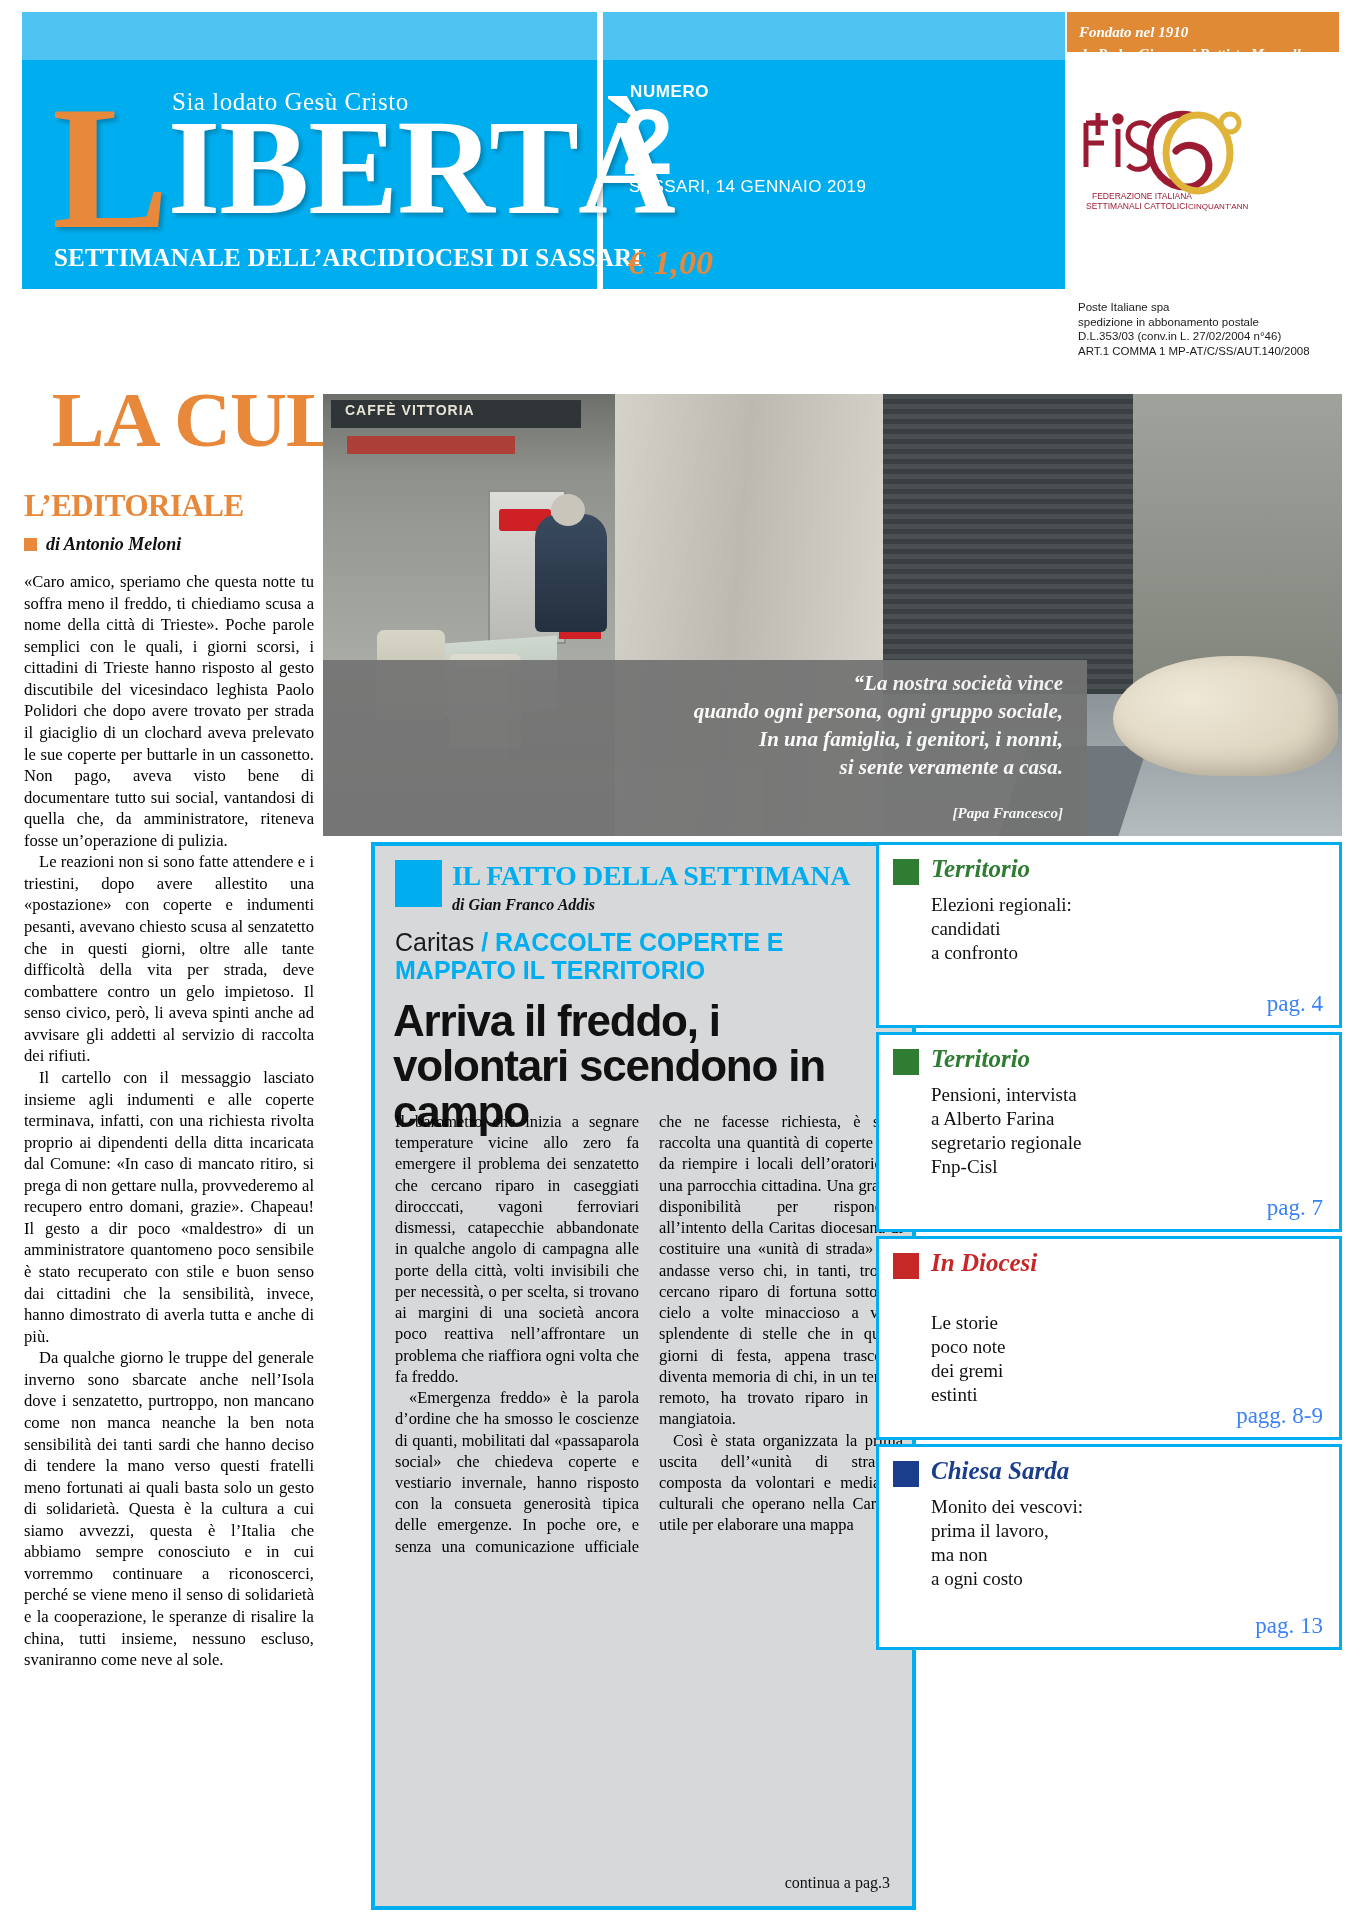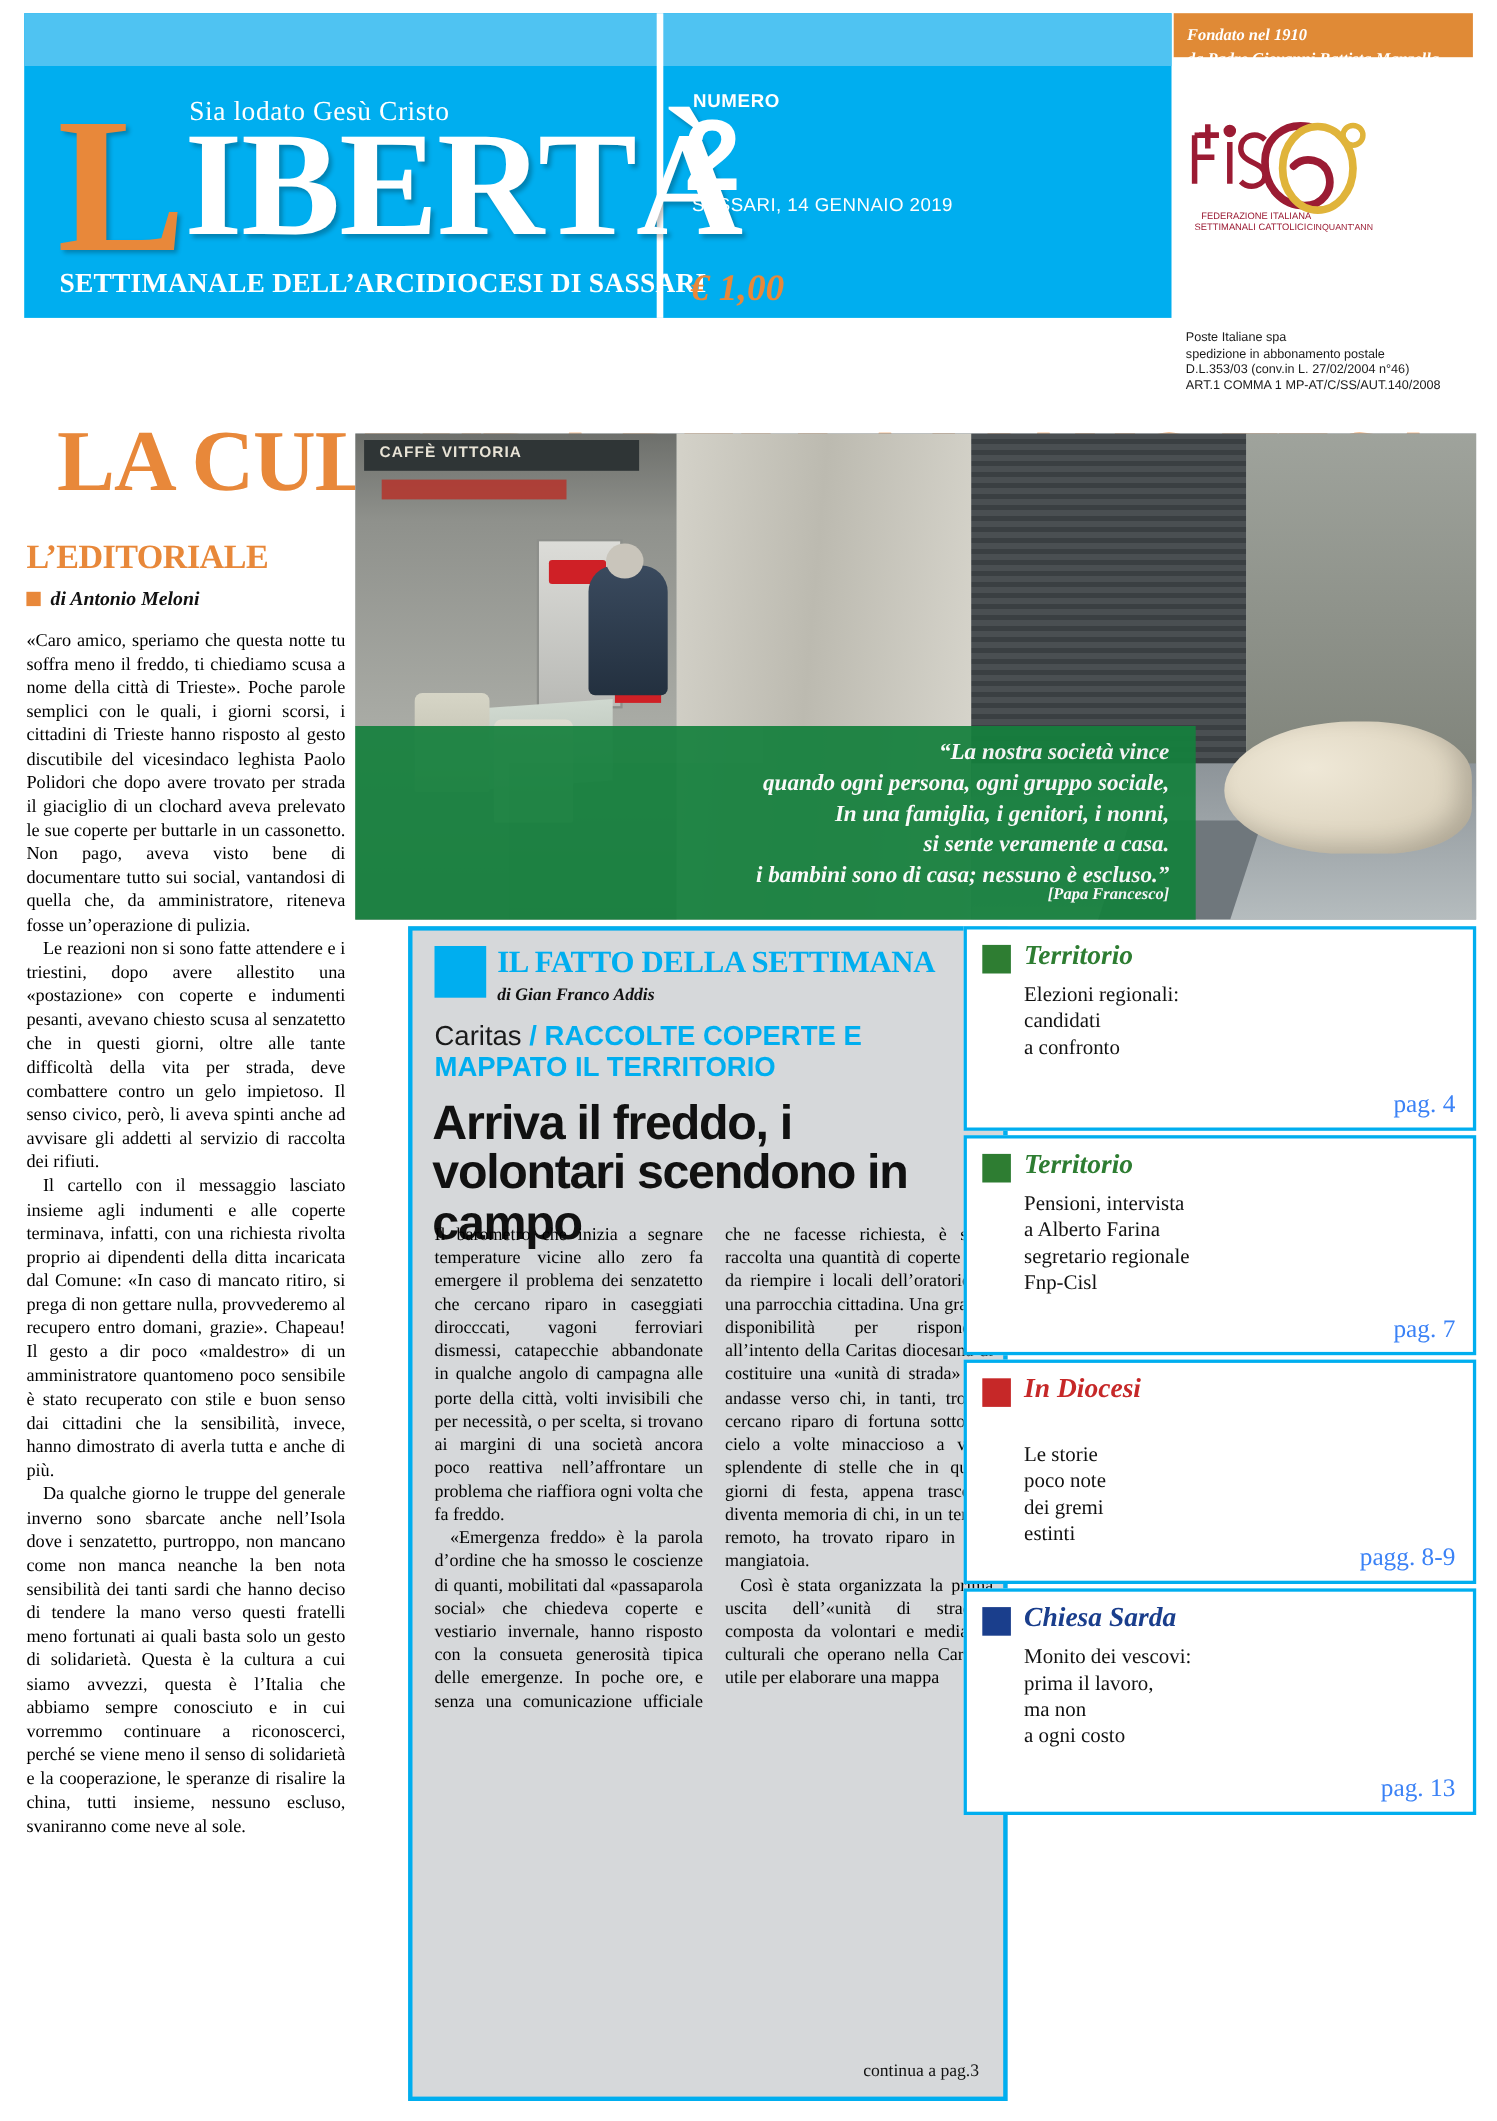--- a/index.html
+++ b/index.html
@@ -88,21 +88,21 @@
     background:linear-gradient(180deg,#9fa39c,#7e8279);}
   .ph-ground{position:absolute;left:560px;top:300px;width:459px;height:142px;
     background:linear-gradient(180deg,#8d9499,#b5bcbe);}
   .ph-slab{position:absolute;left:690px;top:352px;width:120px;height:90px;
     background:#6f777c;transform:skewX(-18deg);}
   .ph-blanket{position:absolute;left:790px;top:262px;width:225px;height:120px;
     background:radial-gradient(ellipse at 35% 35%,#efe8d7,#d3c9b2);
     border-radius:60% 48% 40% 55%;box-shadow:inset -12px -8px 22px rgba(0,0,0,.18);}
 
   .quotebox{position:absolute;left:323px;top:660px;width:764px;height:176px;
-    background:#15803d;opacity:.93;}
+    background:#737373;opacity:.93;}
   .quotebox-inner{position:absolute;right:24px;top:10px;width:700px;text-align:right;
     font-family:"Liberation Serif",serif;font-weight:bold;font-style:italic;color:#ffffff;
     font-size:21px;line-height:1.33;}
   .quote-attr{position:absolute;right:24px;bottom:14px;
     font-family:"Liberation Serif",serif;font-weight:bold;font-style:italic;
     color:#ffffff;font-size:15px;}
 
   
   .main-panel{position:absolute;left:323px;top:842px;width:545px;height:1068px;
     background:#D6D8DA;border:4px solid #00AEEF;box-sizing:border-box;margin-left:48px;}
@@ -230,21 +230,20 @@
   <div class="ph-slab"></div>
   <div class="ph-blanket"></div>
 </div>
 
 <div class="quotebox">
   <div class="quotebox-inner">
     <div>“La nostra società vince</div>
     <div>quando ogni persona, ogni gruppo sociale,</div>
     <div>In una famiglia, i genitori, i nonni,</div>
     <div>si sente veramente a casa.</div>
-    <div>i bambini sono di casa; nessuno è escluso.”</div>
   </div>
   <div class="quote-attr">[Papa Francesco]</div>
 </div>
 
 <div class="main-panel">
   <div class="fatto-row">
     <div class="fatto-sq"></div>
     <div class="fatto-txt">
       <div class="fatto-title">IL FATTO DELLA SETTIMANA</div>
       <div class="fatto-by">di Gian Franco Addis</div>

